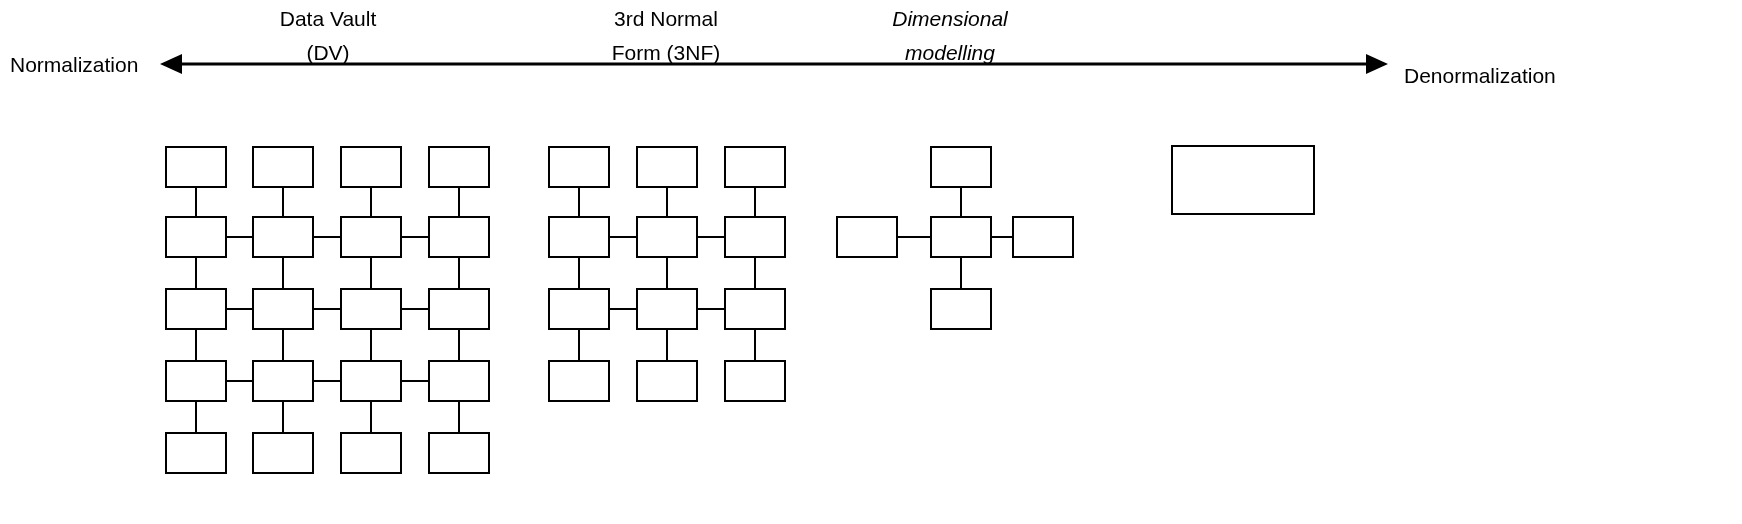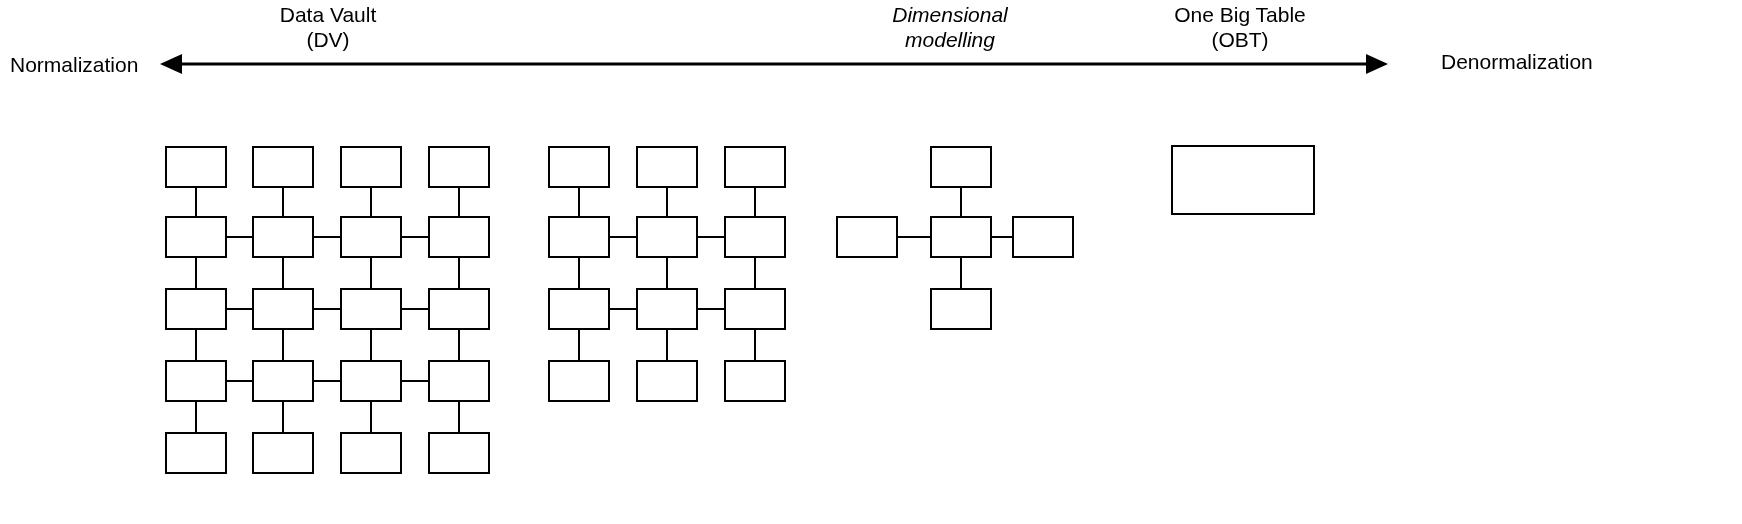--- a/index.html
+++ b/index.html
@@ -25,27 +25,26 @@
     line-height: 24px;
     color: #000000;
     white-space: nowrap;
   }
   #label-normalization {
     left: 10px;
     top: 53px;
   }
   #label-denormalization {
     left: 1404px;
-    top: 50px;
-    margin-left: 37px;
+    top: 64px;
   }
   .stage-label {
     position: absolute;
     font-size: 21px;
-    line-height: 25px;
+    line-height: 34px;
     text-align: center;
     color: #000000;
     white-space: pre-line;
   }
   #stage-label-0 { left: 208px; top: 2px;  width: 240px; }
   #stage-label-1 { left: 546px; top: 2px;  width: 240px; }
   #stage-label-2 { left: 830px; top: 2px;  width: 240px; font-style: italic; }
   #stage-label-3 { left: 1120px; top: 2px; width: 240px; }
 
   #spectrum-arrow {
@@ -74,24 +73,24 @@
   .edge.v { width: 2px; }
   .edge.h { height: 2px; }
 </style>
 </head>
 <body>
 
 <div id="canvas">
 
   <div class="stage-label" id="stage-label-0">Data Vault
 (DV)</div>
+  <div class="stage-label" id="stage-label-1">3rd Normal
+Form (3NF)</div>
   <div class="stage-label" id="stage-label-2">Dimensional
 modelling</div>
-  <div class="stage-label" id="stage-label-3">One Big Table
-(OBT)</div>
 
   <div class="axis-label" id="label-normalization">Normalization</div>
   <div class="axis-label" id="label-denormalization">Denormalization</div>
 
   <svg id="spectrum-arrow" viewBox="0 0 1228 32">
     <line x1="16" y1="16" x2="1212" y2="16" stroke="#000000" stroke-width="3"></line>
     <polygon points="0,16 22,6 22,26" fill="#000000"></polygon>
     <polygon points="1228,16 1206,6 1206,26" fill="#000000"></polygon>
   </svg>
 

